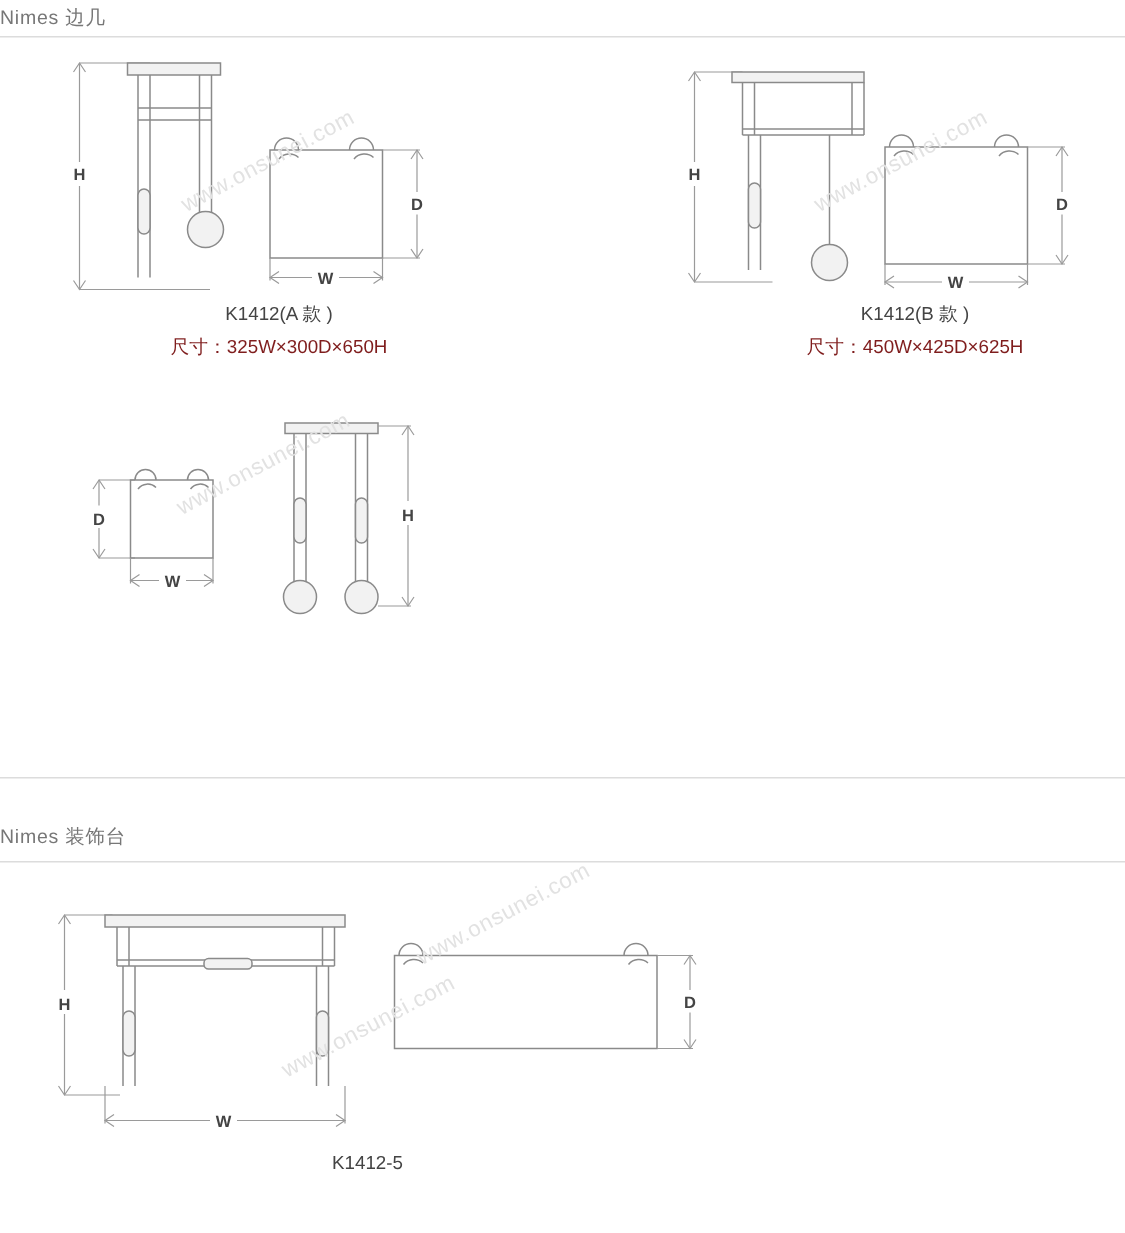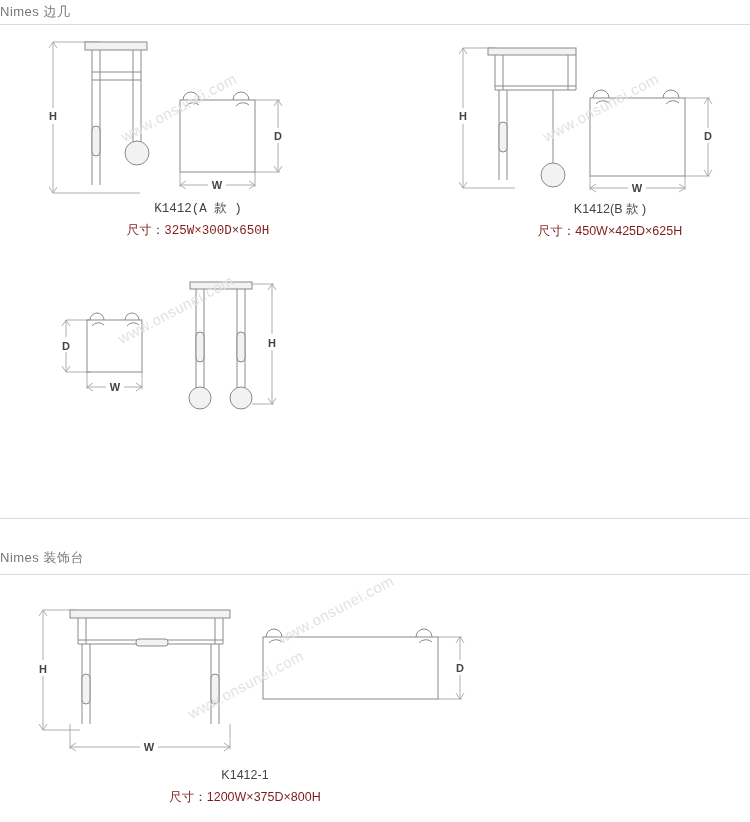--- a/index.html
+++ b/index.html
@@ -119,21 +119,21 @@
       <path class="dimline" d="M244,76 L248,70 L252,76"></path>
       <path class="dimline" d="M244,136 L248,142 L252,136"></path>
       <rect x="241" y="98" width="15" height="15" fill="#fff" stroke="none"></rect>
       <text class="lbl" x="248" y="110" text-anchor="middle">D</text>
       <line class="dimline" x1="225" y1="70" x2="250" y2="70"></line>
       <line class="dimline" x1="225" y1="142" x2="250" y2="142"></line>
     </svg>
     <div class="wm" style="left:88px;top:100px;">www.onsunei.com</div>
   </div>
 
-  <div class="caption" style="left:48px;top:198px;font-family:Liberation Mono, monospace;">
+  <div class="caption" style="left:36px;top:198px;">
     <span class="code">K1412(A 款 )</span>
     <span class="dim">尺寸：325W×300D×650H</span>
   </div>
 
   <div class="figure" style="left:440px;top:30px;">
     <svg width="290" height="175" viewBox="0 0 290 175">
 
       <line class="dimline" x1="23" y1="18" x2="23" y2="158"></line>
       <path class="dimline" d="M19,24 L23,18 L27,24"></path>
       <path class="dimline" d="M19,152 L23,158 L27,152"></path>
@@ -287,17 +287,16 @@
       <rect x="443" y="78" width="15" height="15" fill="#fff" stroke="none"></rect>
       <text class="lbl" x="450" y="90" text-anchor="middle">D</text>
       <line class="dimline" x1="428" y1="55" x2="452" y2="55"></line>
       <line class="dimline" x1="428" y1="117" x2="452" y2="117"></line>
     </svg>
     <div class="wm" style="left:175px;top:125px;">www.onsunei.com</div>
     <div class="wm" style="left:265px;top:50px;">www.onsunei.com</div>
   </div>
 
   <div class="caption" style="left:95px;top:232px;">
-    <span class="code">K1412-1</span>
-    <span class="dim">尺寸：1200W×375D×800H</span>
+    <span class="code">K1412-5</span>
   </div>
 
 </div>
 
 </body></html>

